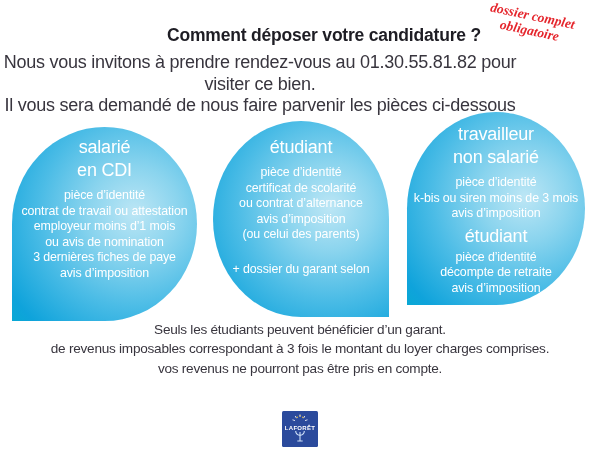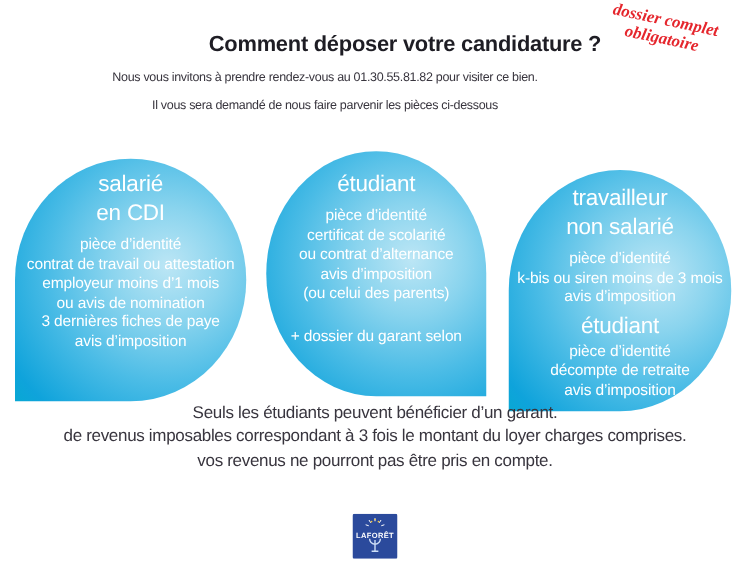--- a/index.html
+++ b/index.html
@@ -4,29 +4,29 @@
 <style>
   html,body{margin:0;padding:0;}
   body{width:600px;height:450px;background:#ffffff;font-family:"Liberation Sans",sans-serif;overflow:hidden;}
   .page{position:relative;width:600px;height:450px;background:#ffffff;}
   .title{position:absolute;top:24px;left:0;width:600px;text-align:center;
          font-size:17.5px;font-weight:700;letter-spacing:-0.2px;color:#1e1d24;line-height:22px;padding-left:24px;}
   .stamp{position:absolute;top:9px;right:3px;width:132px;transform:rotate(12deg);
          font-family:"Liberation Serif",serif;font-style:italic;font-weight:700;
          color:#e5262d;font-size:13.5px;line-height:14.5px;text-align:center;}
   .intro{position:absolute;top:52px;left:0;width:520px;text-align:center;
-         font-size:10px;line-height:21.5px;color:#38353e;letter-spacing:-0.25px;}
+         font-size:18px;line-height:21.5px;color:#38353e;letter-spacing:-0.25px;}
   .footer{position:absolute;top:320px;left:0;width:600px;text-align:center;
          font-size:13.6px;line-height:19.3px;color:#38353e;letter-spacing:-0.25px;}
   .bubble{position:absolute;box-sizing:border-box;display:flex;flex-direction:column;align-items:center;
          color:#ffffff;text-align:center;
          background:radial-gradient(circle at 66% 44%, #bce6f5 0%, #8ad4ee 28%, #4bbce6 58%, #0fa3db 90%, #08a8d4 100%);}
   .b1{left:12px;top:127px;width:185px;height:194px;border-radius:50% 50% 50% 0;padding-top:9px;}
   .b2{left:213px;top:121px;width:176px;height:196px;border-radius:50% 50% 0 50%;padding-top:15px;}
-  .b3{left:407px;top:136px;width:178px;height:193px;border-radius:50% 50% 50% 0;padding-top:11px;}
+  .b3{left:407px;top:112px;width:178px;height:193px;border-radius:50% 50% 50% 0;padding-top:11px;}
   .btitle{font-size:18px;font-weight:400;line-height:23px;letter-spacing:-0.2px;white-space:nowrap;}
   .tgap{margin-bottom:6px;}
   .subtitle{margin:3px 0 2px 0;}
   .bline{font-size:12.4px;line-height:15.5px;letter-spacing:-0.1px;white-space:nowrap;}
   .spacer{height:19px;}
   .logo{position:absolute;left:282px;top:411px;width:36px;height:36px;}
 </style>
 </head>
 <body>
 

